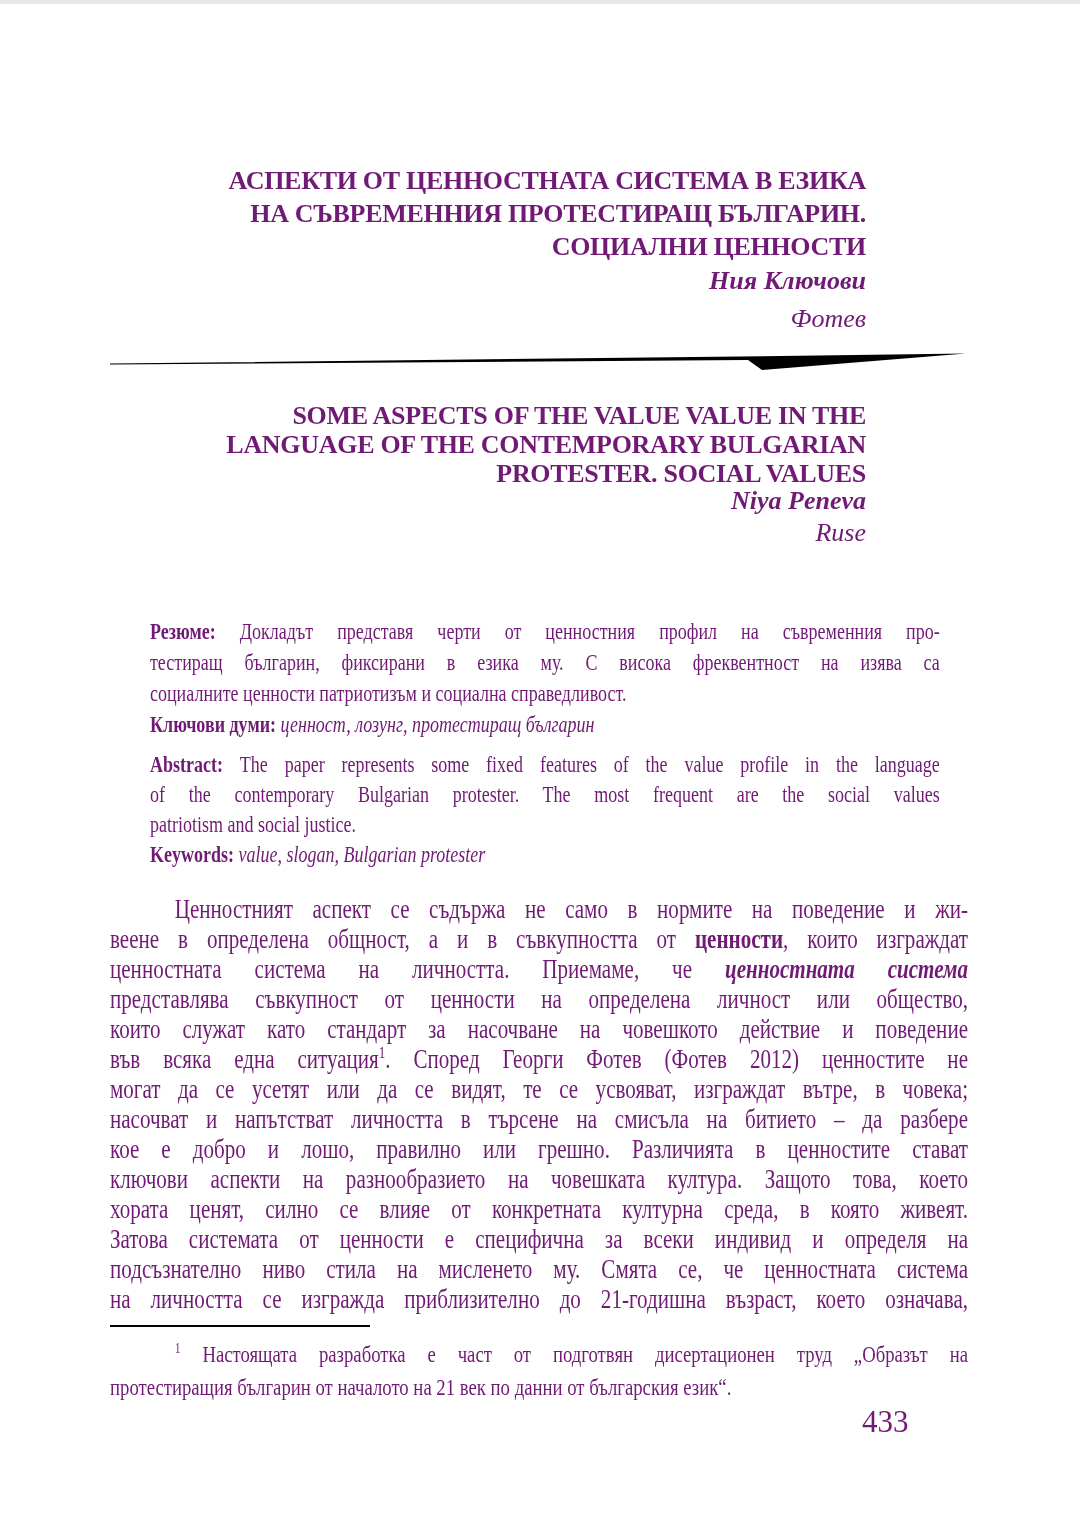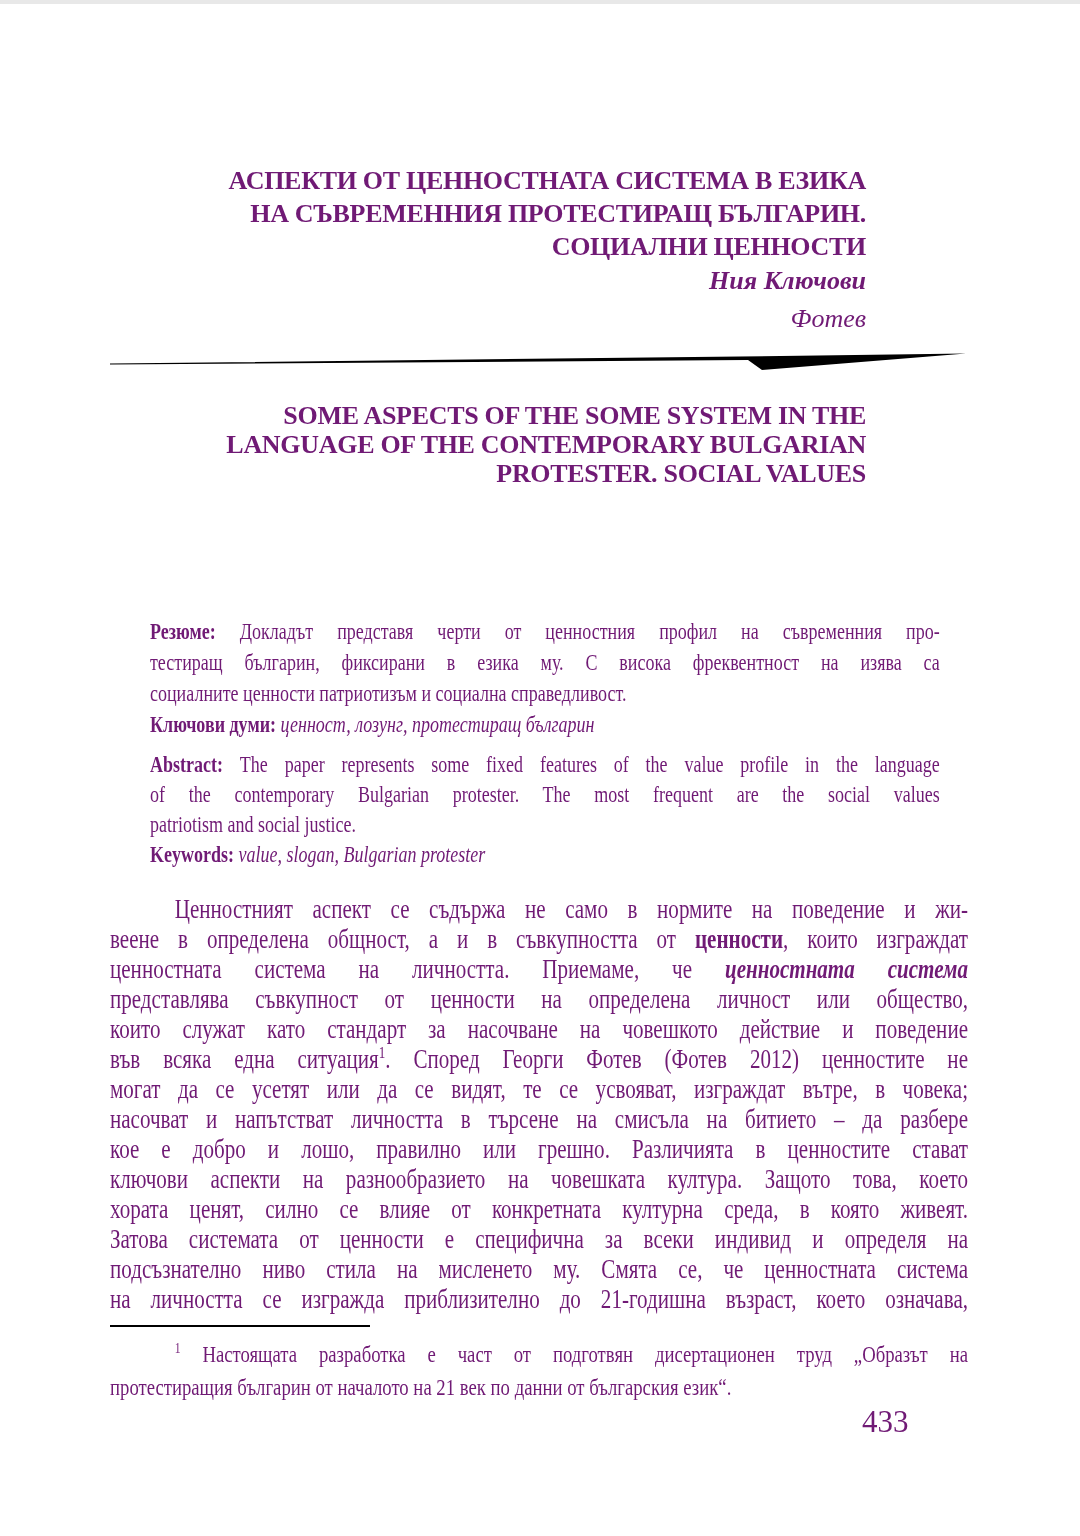--- a/index.html
+++ b/index.html
@@ -51,24 +51,26 @@
     <div class="line">СОЦИАЛНИ ЦЕННОСТИ</div>
   </div>
   <div class="heading" id="bg-author">Ния Ключови</div>
   <div class="heading" id="bg-city">Фотев</div>
 
   <svg id="divider" viewBox="0 0 862 20" preserveAspectRatio="none">
     <polygon points="2,12.5 632,5.5 858,2.5 654,19 640,9 2,13.5" fill="#000"></polygon>
   </svg>
 
   <div class="heading" id="en-title">
-    <div class="line">SOME ASPECTS OF THE SOME SYSTEM IN THE</div>
+    <div class="line">SOME ASPECTS OF THE VALUE VALUE IN THE</div>
     <div class="line">LANGUAGE OF THE CONTEMPORARY BULGARIAN</div>
     <div class="line">PROTESTER. SOCIAL VALUES</div>
   </div>
+  <div class="heading" id="en-author">Niya Peneva</div>
+  <div class="heading" id="en-city">Ruse</div>
 
   <div class="textblock" id="abstract-bg-block">
       <div class="line j"><span class="b">Резюме: </span><span>Докладът представя черти от ценностния профил на съвременния про-</span></div>
       <div class="line j"><span>тестиращ българин, фиксирани в езика му. С висока фреквентност на изява са</span></div>
       <div class="line"><span>социалните ценности патриотизъм и социална справедливост.</span></div>
       <div class="line"><span class="b">Ключови думи: </span><span class="i">ценност, лозунг, протестиращ българин</span></div>
     </div>
 
   <div class="textblock" id="abstract-en-block">
       <div class="line j"><span class="b">Abstract: </span><span>The paper represents some fixed features of the value profile in the language</span></div>

